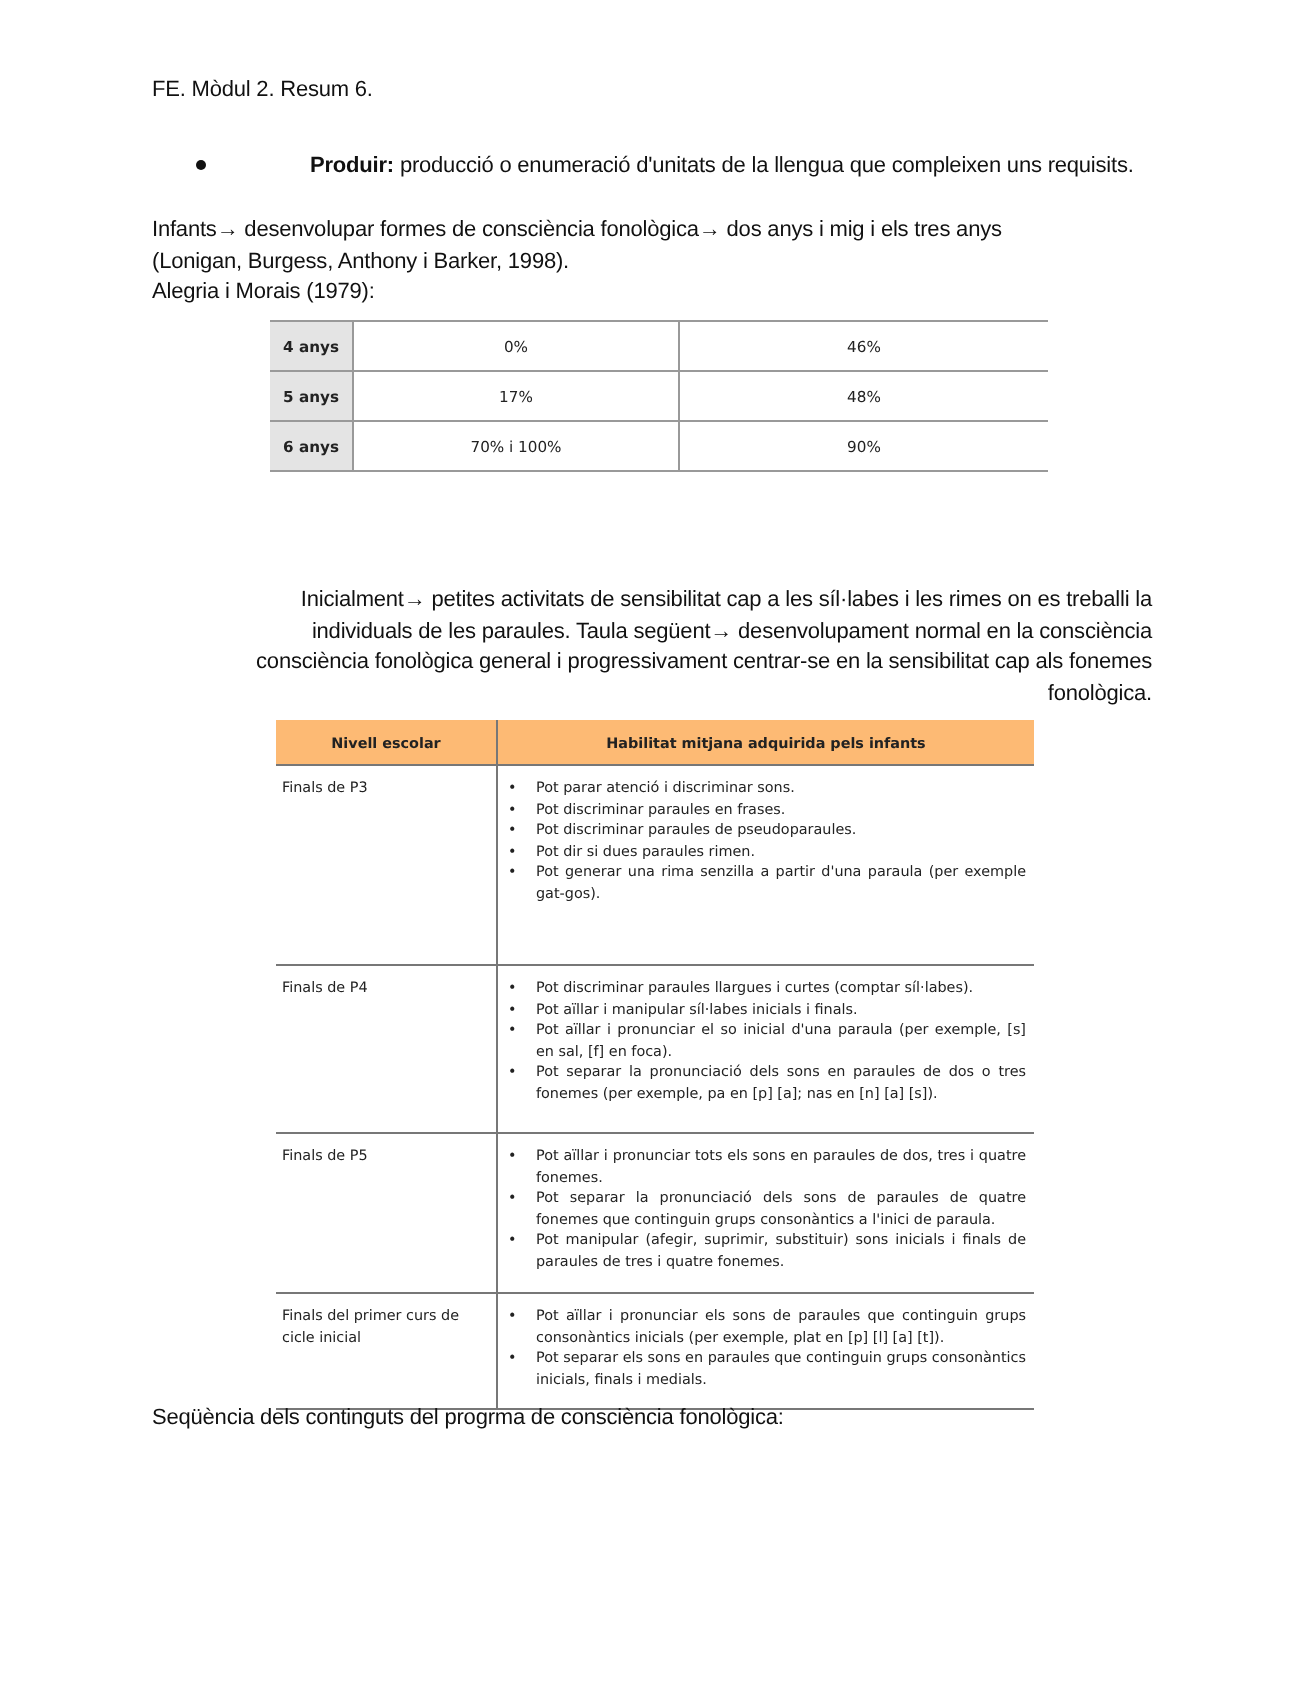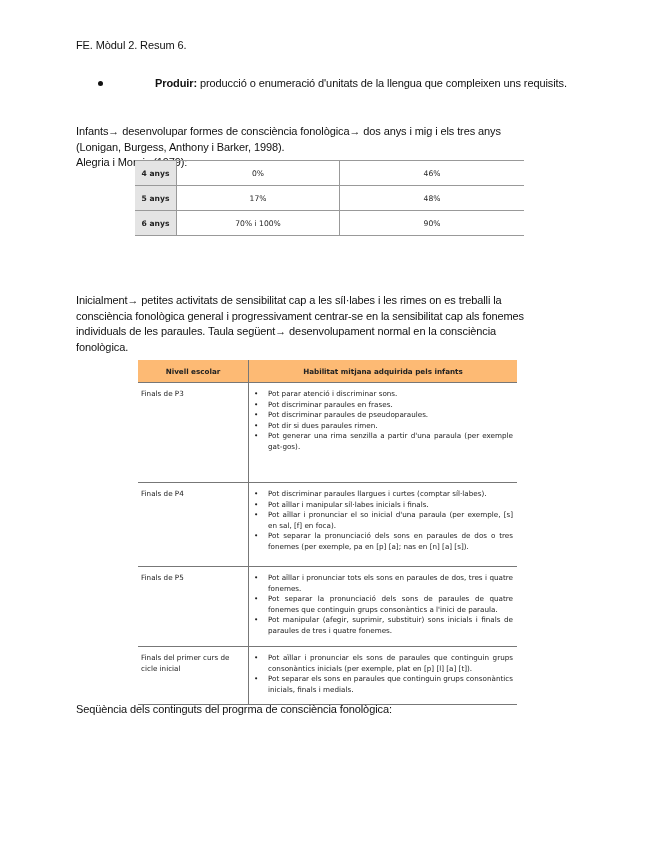--- a/index.html
+++ b/index.html
@@ -3,22 +3,22 @@
 <meta charset="utf-8">
 <style>
   html, body { margin:0; padding:0; background:#ffffff; }
   body { width:655px; height:848px; position:relative; overflow:hidden;
          font-family:"Liberation Sans", sans-serif; color:#111; }
   .p { position:absolute; left:76px; font-size:11px; line-height:15.5px; letter-spacing:-0.1px; }
   .header { top:38px; }
   .bullet-line { top:76px; left:98px; }
   .bullet-line .dot { display:inline-block; width:5px; height:5px; border-radius:50%; background:#111; margin-right:12px; vertical-align:middle; position:relative; top:-1px; }
   .bullet-line b { font-weight:bold;margin-left:40px; }
-  .para1 { top:124px; width:500px; }
-  .para2 { top:293px; width:500px; }
+  .para1 { top:108px; width:500px; }
+  .para2 { top:293px; width:500px;text-align:right; }
   .para3 { top:702px; }
 
   
   .t1 { position:absolute; left:135px; top:160px; width:389px; border-collapse:collapse;
         font-family:"DejaVu Sans", sans-serif; font-size:7.6px; color:#222; }
   .t1 th { background:#c4c4c4; font-weight:bold; height:36px; padding:0; text-align:center; line-height:11px; }
   .t1 td { height:24px; text-align:center; padding:0; border-top:1.5px solid #999; }
   .t1 tr:last-child td { border-bottom:1.5px solid #999; }
   .t1 td.edat { background:#e4e4e4; font-weight:bold; width:41px; }
   .t1 th.c1, .t1 td.c1 { width:162px; }
@@ -65,22 +65,22 @@
   <tr>
     <td class="edat vr">6 anys</td>
     <td class="c1 vr">70% i 100%</td>
     <td>90%</td>
   </tr>
 </tbody>
   </table>
 
 <div class="p para2">
   <div>Inicialment→ petites activitats de sensibilitat cap a les síl·labes i les rimes on es treballi la</div>
+  <div>individuals de les paraules. Taula següent→ desenvolupament normal en la consciència</div>
   <div>consciència fonològica general i progressivament centrar-se en la sensibilitat cap als fonemes</div>
-  <div>individuals de les paraules. Taula següent→ desenvolupament normal en la consciència</div>
   <div>fonològica.</div>
 </div>
 
 <table class="t2">
   <tbody>
       <tr>
     <th class="lvl">Nivell escolar</th>
     <th>Habilitat mitjana adquirida pels infants</th>
   </tr>
   <tr style="height:100px">

